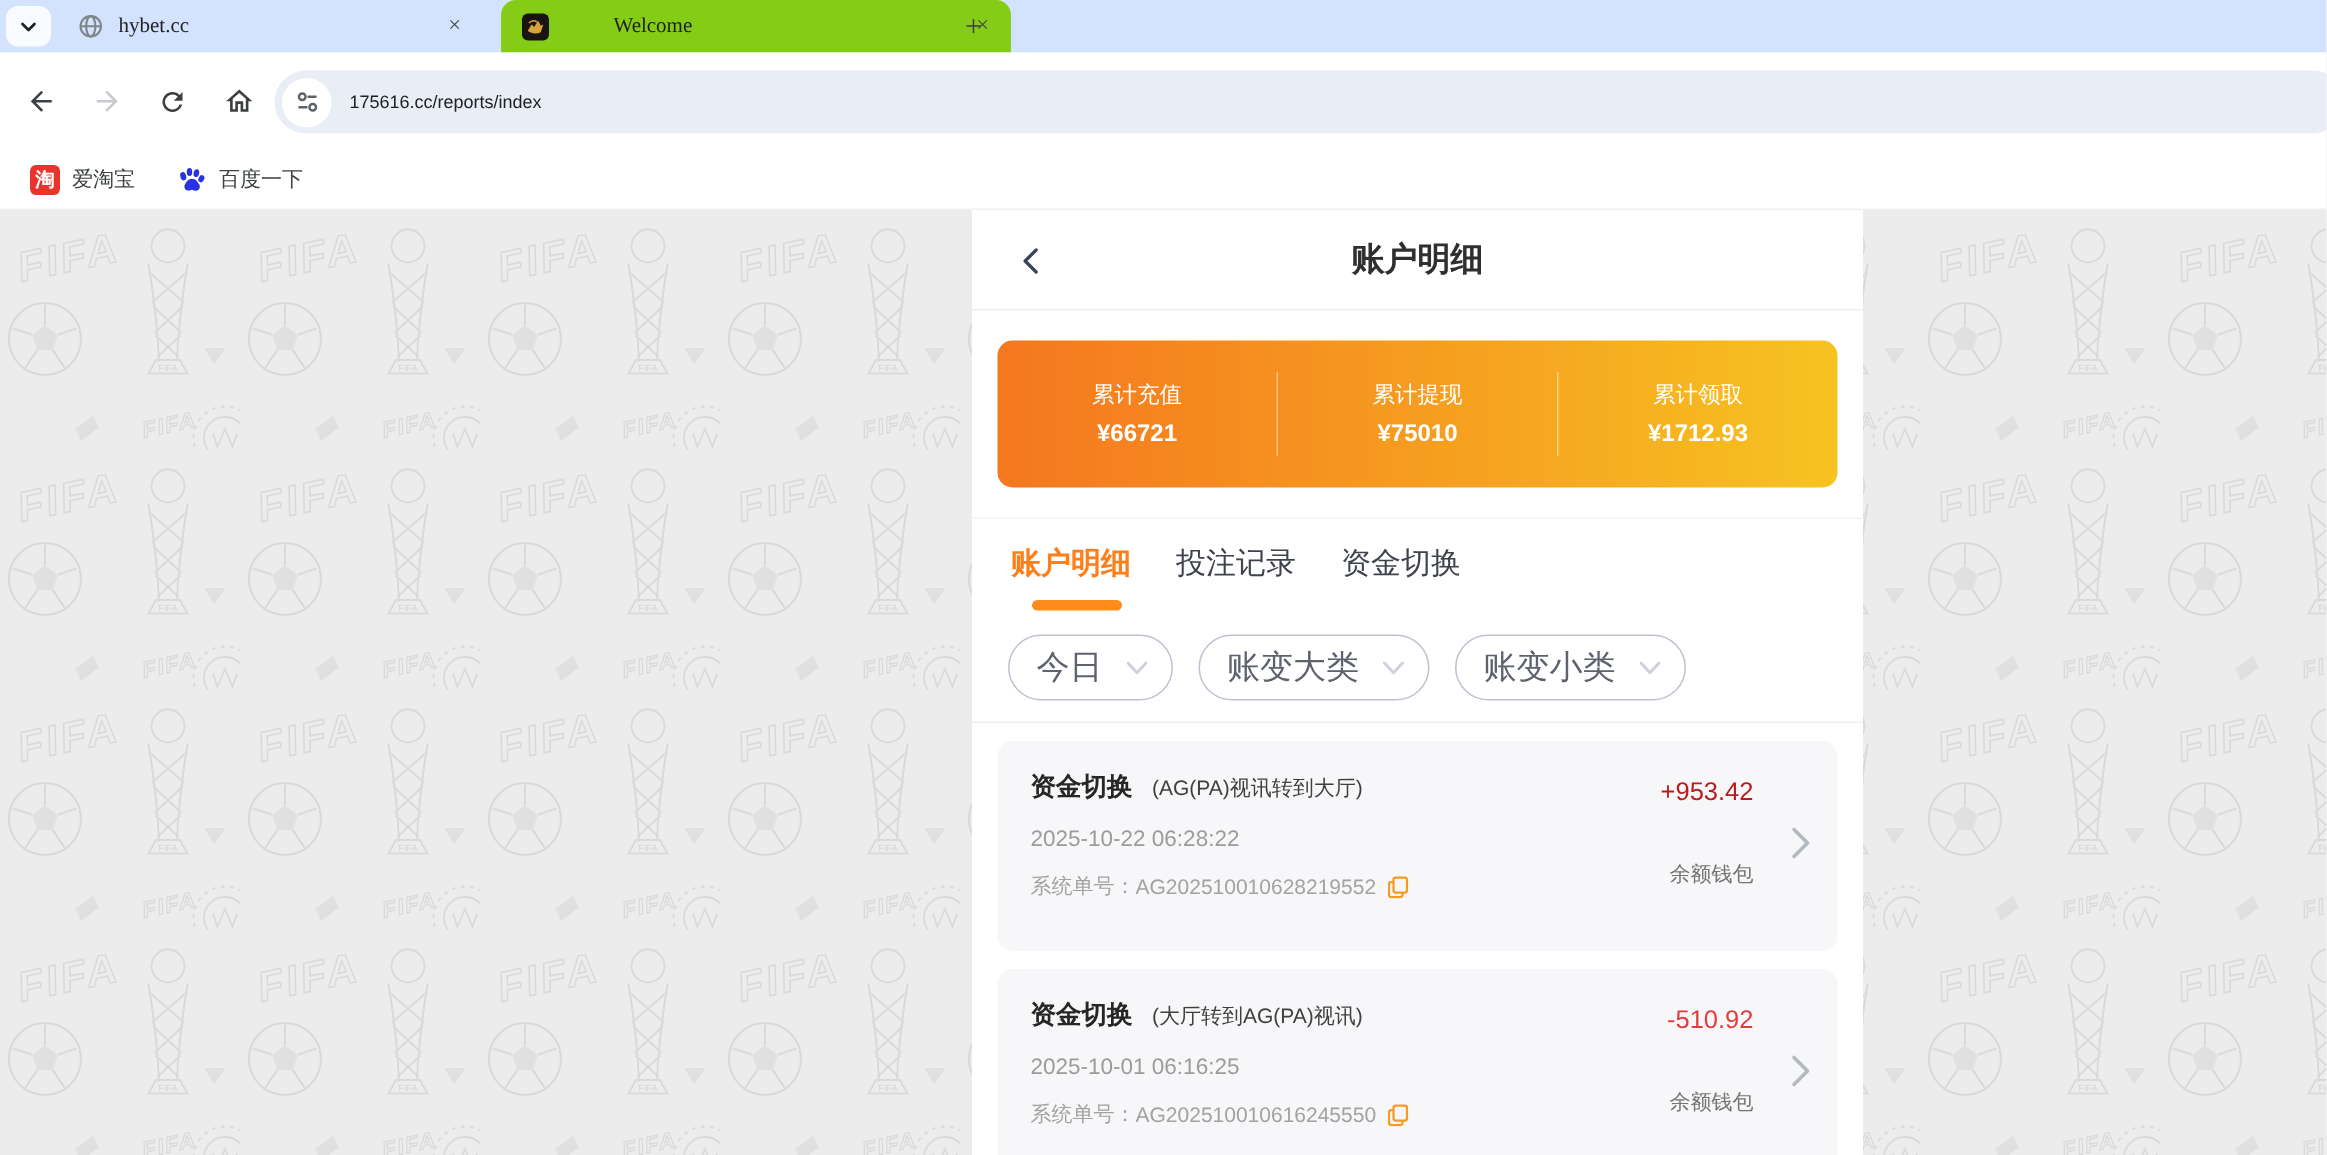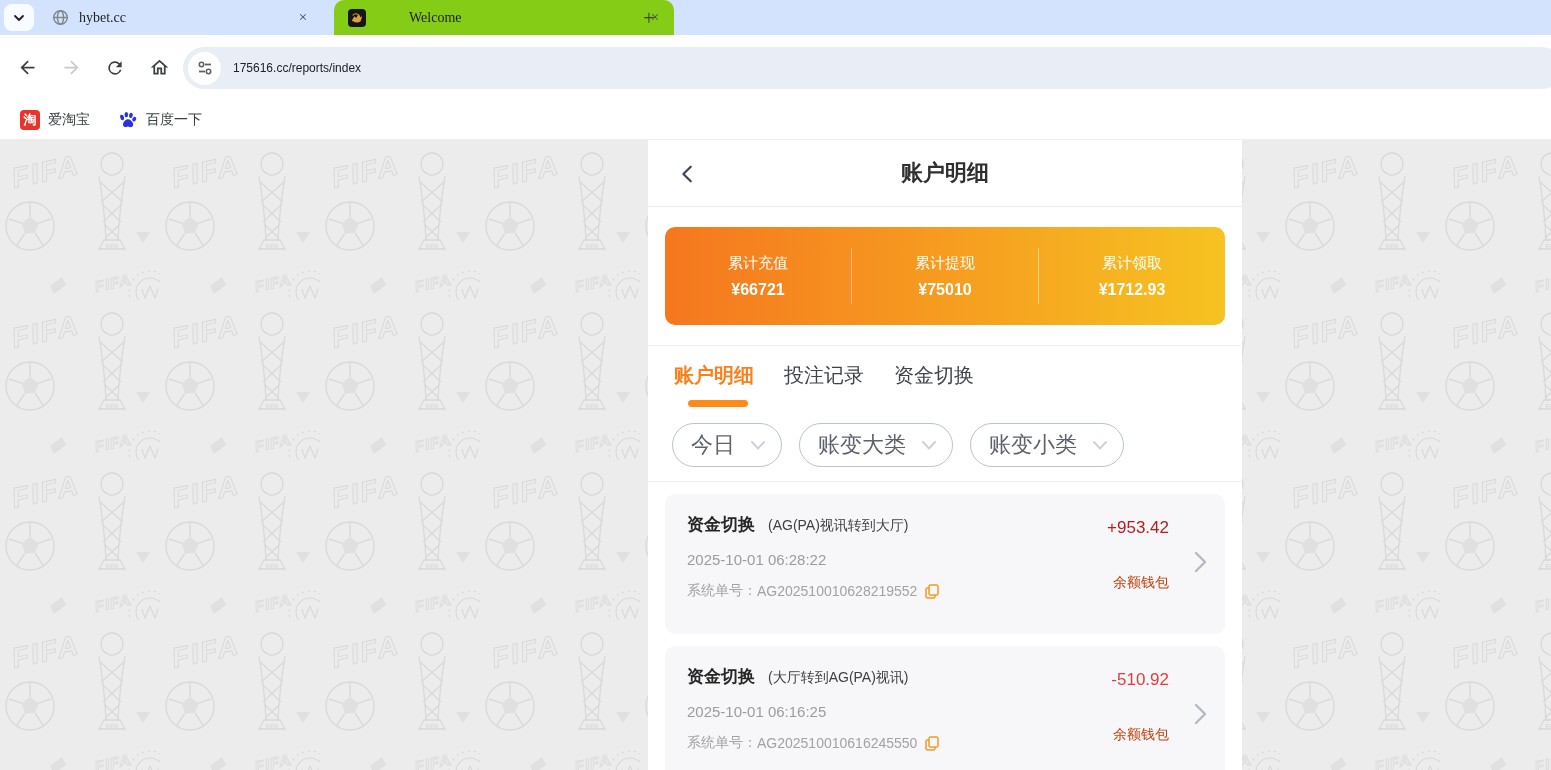--- a/index.html
+++ b/index.html
@@ -87,21 +87,21 @@
     height:140px; padding:19px 22px; margin-bottom:12px; cursor:pointer; }
   .tx-row1 { display:flex; align-items:baseline; }
   .tx-type { font-size:17px; font-weight:bold; color:#262626; }
   .tx-detail { font-size:14px; color:#3f3f3f; margin-left:13px; }
   .tx-date { font-size:15px; color:#9c9c9c; margin-top:15px; }
   .tx-order { font-size:14px; color:#a2a2a2; margin-top:14px; display:flex;
     align-items:center; }
   .copy-btn { margin-left:8px; display:flex; cursor:pointer; }
   .tx-right { position:absolute; right:56px; top:24px; text-align:right; }
   .tx-amount { font-size:17px; font-weight:500; }
-  .tx-wallet { font-size:14px; color:#c2410c; margin-top:36px; }
+  .tx-wallet { font-size:14px; color:#737373; margin-top:36px; }
   .tx-chevron { position:absolute; right:18px; top:56px; }
 </style>
 </head>
 <body>
 
 <div class="tabstrip">
   <div class="tabsearch">
     <svg width="14" height="14" viewBox="0 0 14 14">
       <polyline points="3,5 7,9 11,5" fill="none" stroke="#1f1f1f" stroke-width="1.8" stroke-linecap="round" stroke-linejoin="round"></polyline>
     </svg>
@@ -288,21 +288,21 @@
       </div>
     </div>
 
     <div class="tx-list">
 
       <div class="tx-card">
         <div class="tx-row1">
           <span class="tx-type">资金切换</span>
           <span class="tx-detail">(AG(PA)视讯转到大厅)</span>
         </div>
-        <div class="tx-date">2025-10-01 06:28:22</div>
+        <div class="tx-date">2025-10-22 06:28:22</div>
         <div class="tx-order">
           <span>系统单号：</span>
           <span>AG202510010628219552</span>
           <span class="copy-btn">
             <svg width="14" height="15" viewBox="0 0 14 15">
               <rect x="4" y="1" width="9" height="10" rx="1.5" fill="none" stroke="#f59a23" stroke-width="1.5"></rect>
               <path d="M4,4 H2.5 A1.5,1.5 0 0 0 1,5.5 V12.5 A1.5,1.5 0 0 0 2.5,14 H8.5 A1.5,1.5 0 0 0 10,12.5 V11" fill="none" stroke="#f59a23" stroke-width="1.5"></path>
             </svg>
           </span>
         </div>

